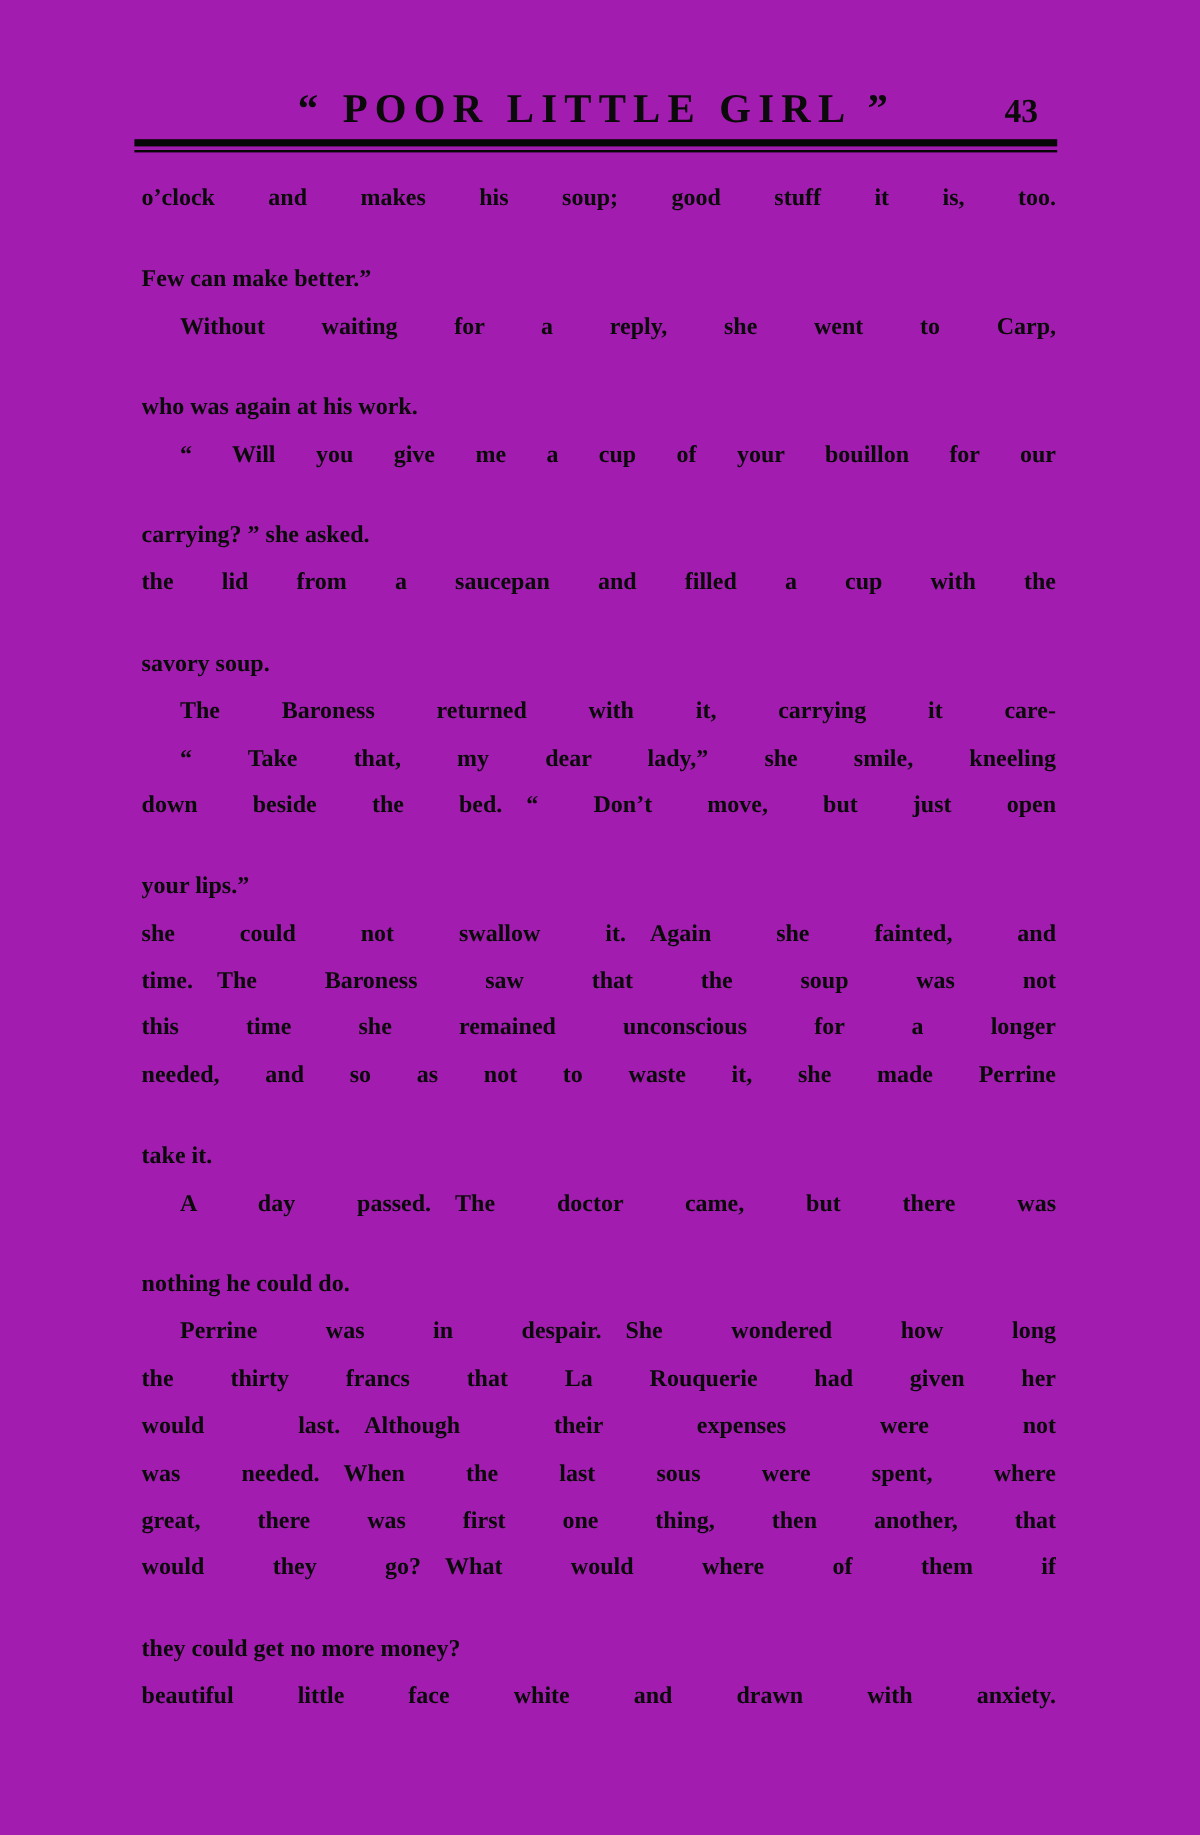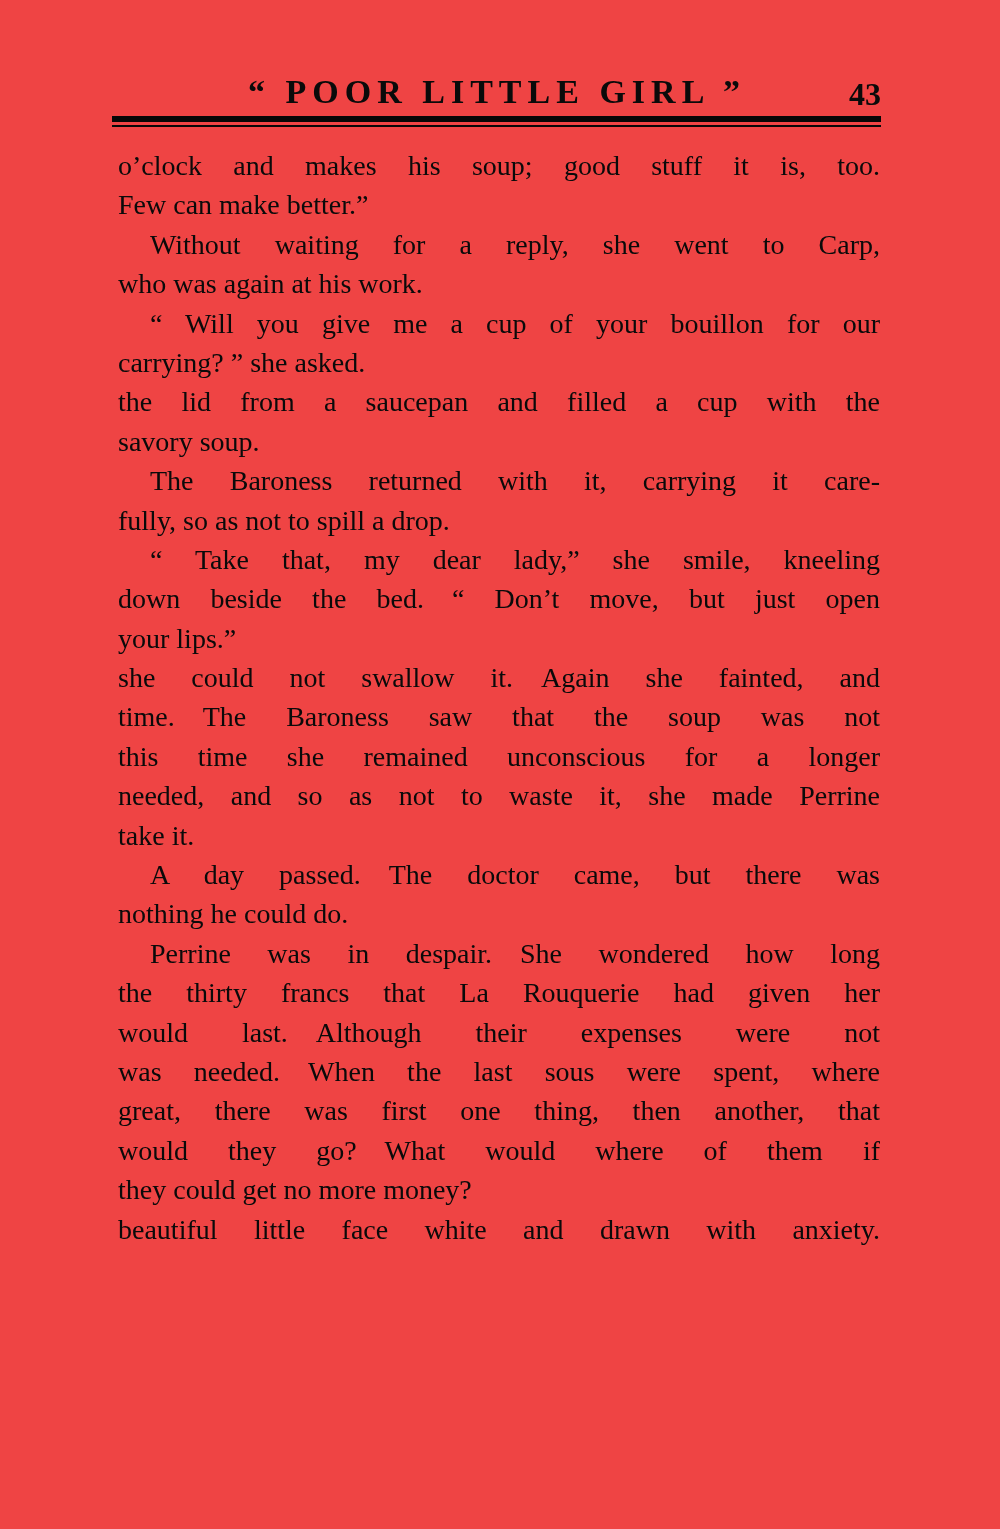--- a/index.html
+++ b/index.html
@@ -4,21 +4,21 @@
 <style>
   html, body {
     margin: 0;
     padding: 0;
     background: #ffffff;
   }
   .page {
     position: relative;
     width: 1000px;
     height: 1529px;
-    background: #ef4444;
+    background: #a21caf;
     overflow: hidden;
     font-family: "Liberation Serif", "DejaVu Serif", serif;
     color: #0a0a0a;
   }
   .header-row {
     position: absolute;
     left: 113px;
     top: 72px;
     width: 768px;
     height: 40px;
@@ -26,52 +26,53 @@
   .running-title {
     text-align: center;
     font-weight: bold;
     font-size: 34px;
     letter-spacing: 6px;
     line-height: 40px;
     white-space: nowrap;
   }
   .page-number {
     position: absolute;
-    right: 0;
+    right: 16px;
     top: 4px;
-    font-size: 32px;
+    font-size: 28px;
     font-weight: bold;
     line-height: 36px;
   }
   .rule {
     position: absolute;
     left: 112px;
     top: 116px;
     width: 769px;
   }
   .rule .thick { height: 6px;  background: #070707; }
   .rule .thin  { height: 2px;  background: #070707; margin-top: 3px; }
   .body-text {
     position: absolute;
     left: 118px;
     top: 146px;
     width: 762px;
-    font-size: 28px;
-    font-weight: normal;
+    font-size: 20px;
+    font-weight: bold;
   }
   .ln {
     height: 39.4px;
     line-height: 39.4px;
     overflow: hidden;
     text-align: justify;
     text-align-last: justify;
   }
   .ln.left {
     text-align: left;
     text-align-last: left;
+    margin-top: 28px;
   }
   .ln.in { text-indent: 32px; }
 </style>
 </head>
 <body>
 
 <div class="page">
 
   <div class="header-row">
     <div class="running-title">“ POOR LITTLE GIRL ”</div>
@@ -86,21 +87,20 @@
   <div class="body-text">
     <div class="ln">o’clock and makes his soup; good stuff it is, too.</div>
     <div class="ln left">Few can make better.”</div>
     <div class="ln in">Without waiting for a reply, she went to Carp,</div>
     <div class="ln left">who was again at his work.</div>
     <div class="ln in">“ Will you give me a cup of your bouillon for our</div>
     <div class="ln left">carrying? ” she asked.</div>
     <div class="ln">the lid from a saucepan and filled a cup with the</div>
     <div class="ln left">savory soup.</div>
     <div class="ln in">The Baroness returned with it, carrying it care-</div>
-    <div class="ln left">fully, so as not to spill a drop.</div>
     <div class="ln in">“ Take that, my dear lady,” she smile, kneeling</div>
     <div class="ln">down beside the bed. “ Don’t move, but just open</div>
     <div class="ln left">your lips.”</div>
     <div class="ln">she could not swallow it. Again she fainted, and</div>
     <div class="ln">time. The Baroness saw that the soup was not</div>
     <div class="ln">this time she remained unconscious for a longer</div>
     <div class="ln">needed, and so as not to waste it, she made Perrine</div>
     <div class="ln left">take it.</div>
     <div class="ln in">A day passed. The doctor came, but there was</div>
     <div class="ln left">nothing he could do.</div>

